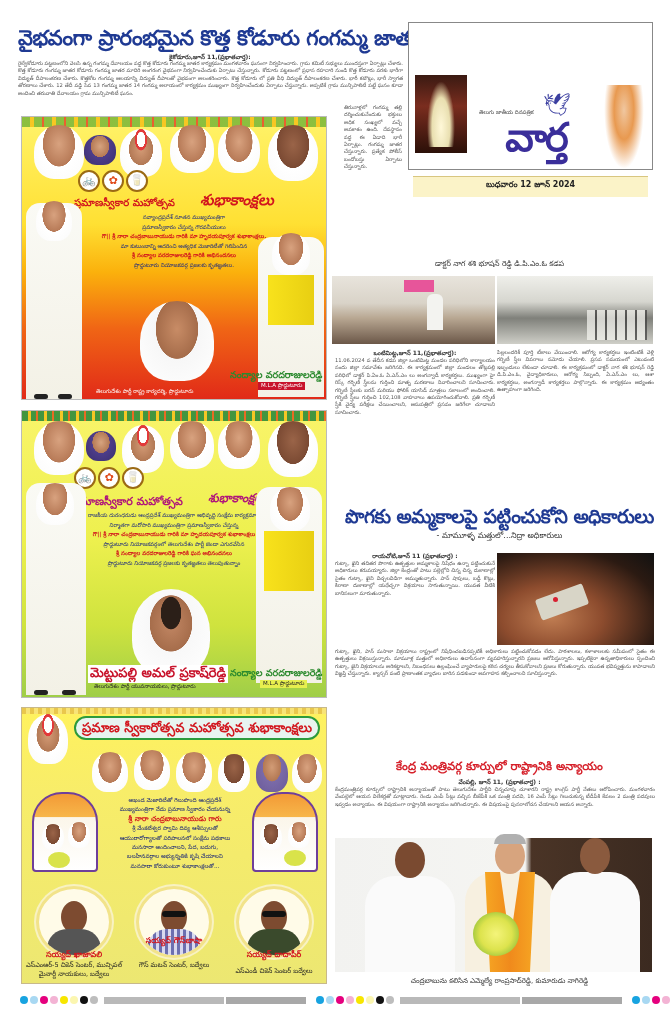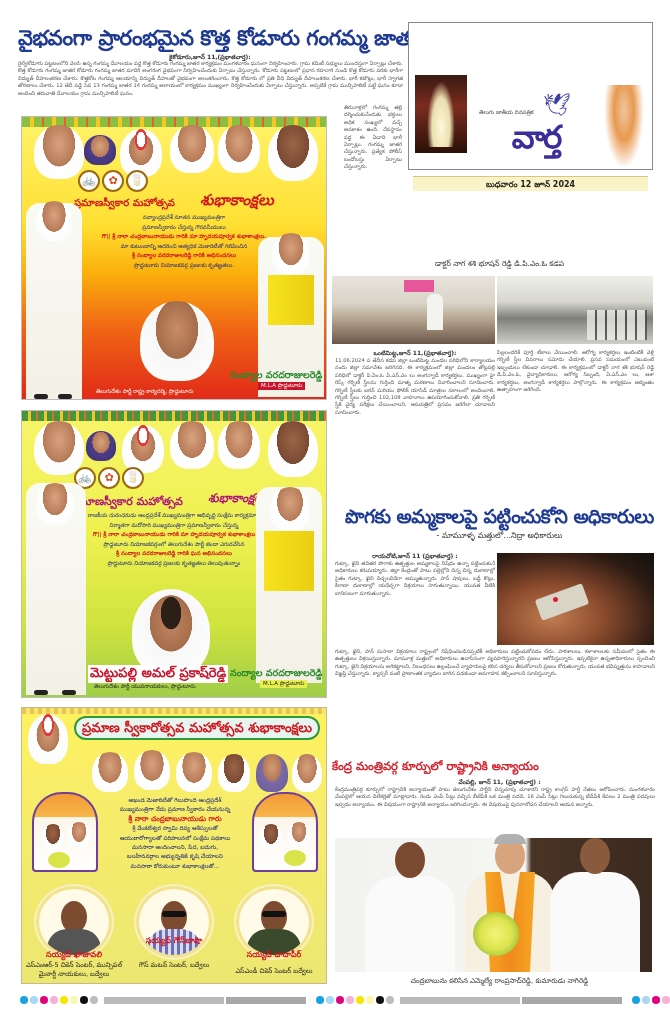--- a/index.html
+++ b/index.html
@@ -16,23 +16,23 @@
   .gangamma-body { left: 18px; top: 60px; width: 385px; height: 40px; }
   .gangamma-side { left: 344px; top: 104px; width: 58px; height: 80px; }
 
   
   .masthead { left: 408px; top: 22px; width: 245px; height: 148px; border: 1px solid #888; background: #fff; }
   .mast-red { position: absolute; left: 4px; top: 4px; width: 235px; height: 45px; background: #e02028; color: #fff; font-size: 24px; font-weight: bold; text-align: center; line-height: 45px; letter-spacing: -0.5px; white-space: nowrap; overflow: hidden; }
   .mast-temple { position: absolute; left: 6px; top: 52px; width: 52px; height: 78px; background: linear-gradient(#3a1a12, #7a2d1f 40%, #2b1008); }
   .mast-temple::after { content: ""; position: absolute; left: 12px; top: 6px; width: 28px; height: 66px; background: radial-gradient(ellipse at 50% 70%, #fff8d8 0%, #e9dfb0 45%, transparent 70%); }
   .mast-small { position: absolute; left: 70px; top: 86px; font-size: 5.5px; color: #444; white-space: nowrap; }
   .mast-dove { position: absolute; left: 118px; top: 70px; width: 60px; height: 24px; color: #3b3fa0; font-size: 22px; line-height: 24px; text-align: center; }
-  .mast-varta { position: absolute; left: 68px; top: 92px; width: 118px; height: 44px; color: #3a2e9a; font-size: 32px; font-weight: bold; line-height: 44px; text-align: center; letter-spacing: -2px; }
+  .mast-varta { position: absolute; left: 68px; top: 92px; width: 118px; height: 44px; color: #3a2e9a; font-size: 40px; font-weight: bold; line-height: 44px; text-align: center; letter-spacing: -2px; }
   .mast-annamayya { position: absolute; left: 195px; top: 62px; width: 40px; height: 84px; background: radial-gradient(ellipse at 50% 30%, #f0c7a0 0%, #e89950 35%, #fff 70%); }
-  .mast-date { position: absolute; left: 4px; top: 153px; width: 235px; height: 15px; background: #fbf3c8; border-top: 1px solid #d8c680; font-size: 8px; font-weight: bold; text-align: center; line-height: 15px; color: #222; }
+  .mast-date { position: absolute; left: 4px; top: 153px; width: 235px; height: 21px; background: #fbf3c8; border-top: 1px solid #d8c680; font-size: 8px; font-weight: bold; text-align: center; line-height: 15px; color: #222; }
 
   
   .hl-highrisk { left: 332px; top: 178px; width: 335px; font-size: 24px; color: #d6202a; text-align: center; line-height: 30px; letter-spacing: -0.5px; }
   .byline-highrisk { left: 332px; top: 259px; width: 335px; font-size: 7.5px; color: #333; text-align: center; }
   .photo { background-size: cover; border: 0; }
   .photo-meeting-1 { left: 332px; top: 276px; width: 163px; height: 68px; background: linear-gradient(180deg, #e8e4dc 0%, #d9d3c8 40%, #b8a792 62%, #6b5748 100%); }
   .photo-meeting-1::before { content: ""; position: absolute; left: 72px; top: 4px; width: 30px; height: 12px; background: #e7559a; }
   .photo-meeting-1::after { content: ""; position: absolute; left: 95px; top: 18px; width: 16px; height: 36px; background: #f3f3f0; border-radius: 6px 6px 0 0; }
   .photo-meeting-2 { left: 497px; top: 276px; width: 156px; height: 68px; background: linear-gradient(180deg, #efefea 0%, #d6d6cf 38%, #7f807a 62%, #cfcfc8 100%); }
   .photo-meeting-2::after { content: ""; position: absolute; left: 90px; top: 34px; width: 60px; height: 30px; background: repeating-linear-gradient(90deg, #f7f7f2 0 8px, #3b3b3b 8px 10px); opacity: .7; }
@@ -44,21 +44,21 @@
   .hl-tobacco { left: 332px; top: 505px; width: 335px; font-size: 19px; color: #1f3a93; font-weight: bold; text-align: center; letter-spacing: -0.5px; white-space: nowrap; }
   .sub-tobacco { left: 332px; top: 531px; width: 335px; font-size: 8px; color: #333; text-align: center; }
   .tobacco-dateline { left: 335px; top: 552px; width: 160px; }
   .tobacco-body-top { left: 335px; top: 560px; width: 160px; height: 88px; }
   .photo-tobacco { left: 497px; top: 553px; width: 157px; height: 92px; background: radial-gradient(ellipse at 35% 70%, #c07d52 0%, #8d4c2e 35%, #2b1a12 75%, #111 100%); }
   .photo-tobacco::before { content: ""; position: absolute; left: 40px; top: 38px; width: 50px; height: 22px; background: #d8d5c7; transform: rotate(-20deg); border-radius: 3px; }
   .photo-tobacco::after { content: ""; position: absolute; left: 56px; top: 44px; width: 5px; height: 5px; background: #d81f30; border-radius: 50%; }
   .tobacco-body-full { left: 335px; top: 648px; width: 320px; height: 108px; }
 
   
-  .hl-cabinet { left: 332px; top: 759px; width: 335px; font-size: 11.5px; color: #d6202a; font-weight: bold; white-space: nowrap; }
+  .hl-cabinet { left: 332px; top: 759px; width: 335px; font-size: 11.5px; color: #d6202a; font-weight: bold; text-align: center; white-space: nowrap; }
   .cabinet-dateline { left: 332px; top: 778px; width: 335px; }
   .cabinet-body { left: 335px; top: 786px; width: 320px; height: 48px; }
   .photo-cabinet { left: 335px; top: 838px; width: 317px; height: 134px; background: linear-gradient(90deg, #f2f2f0 0%, #f5f5f2 60%, #4a3426 62%, #3b2a20 100%); }
   .person { position: absolute; bottom: 0; background: #fafafa; border-radius: 30px 30px 0 0; }
   .person .head { position: absolute; left: 50%; transform: translateX(-50%); top: -34px; width: 30px; height: 36px; border-radius: 50%; background: #7a4a30; }
   .person.p1 { left: 30px; width: 90px; height: 96px; }
   .person.p2 { left: 130px; width: 90px; height: 100px; background: #f7f0e0; }
   .person.p2 .head { background: #d7a47e; }
   .person.p2 .hair { position: absolute; left: 50%; transform: translateX(-50%); top: -38px; width: 32px; height: 10px; border-radius: 12px 12px 0 0; background: #b0b0b0; }
   .person.p2 .scarf { position: absolute; left: 20px; top: 0; width: 50px; height: 100px; background: linear-gradient(90deg, #f6a623, #f08a1c 50%, #f6a623); clip-path: polygon(0 0, 30% 0, 50% 70%, 70% 0, 100% 0, 90% 100%, 10% 100%); }

